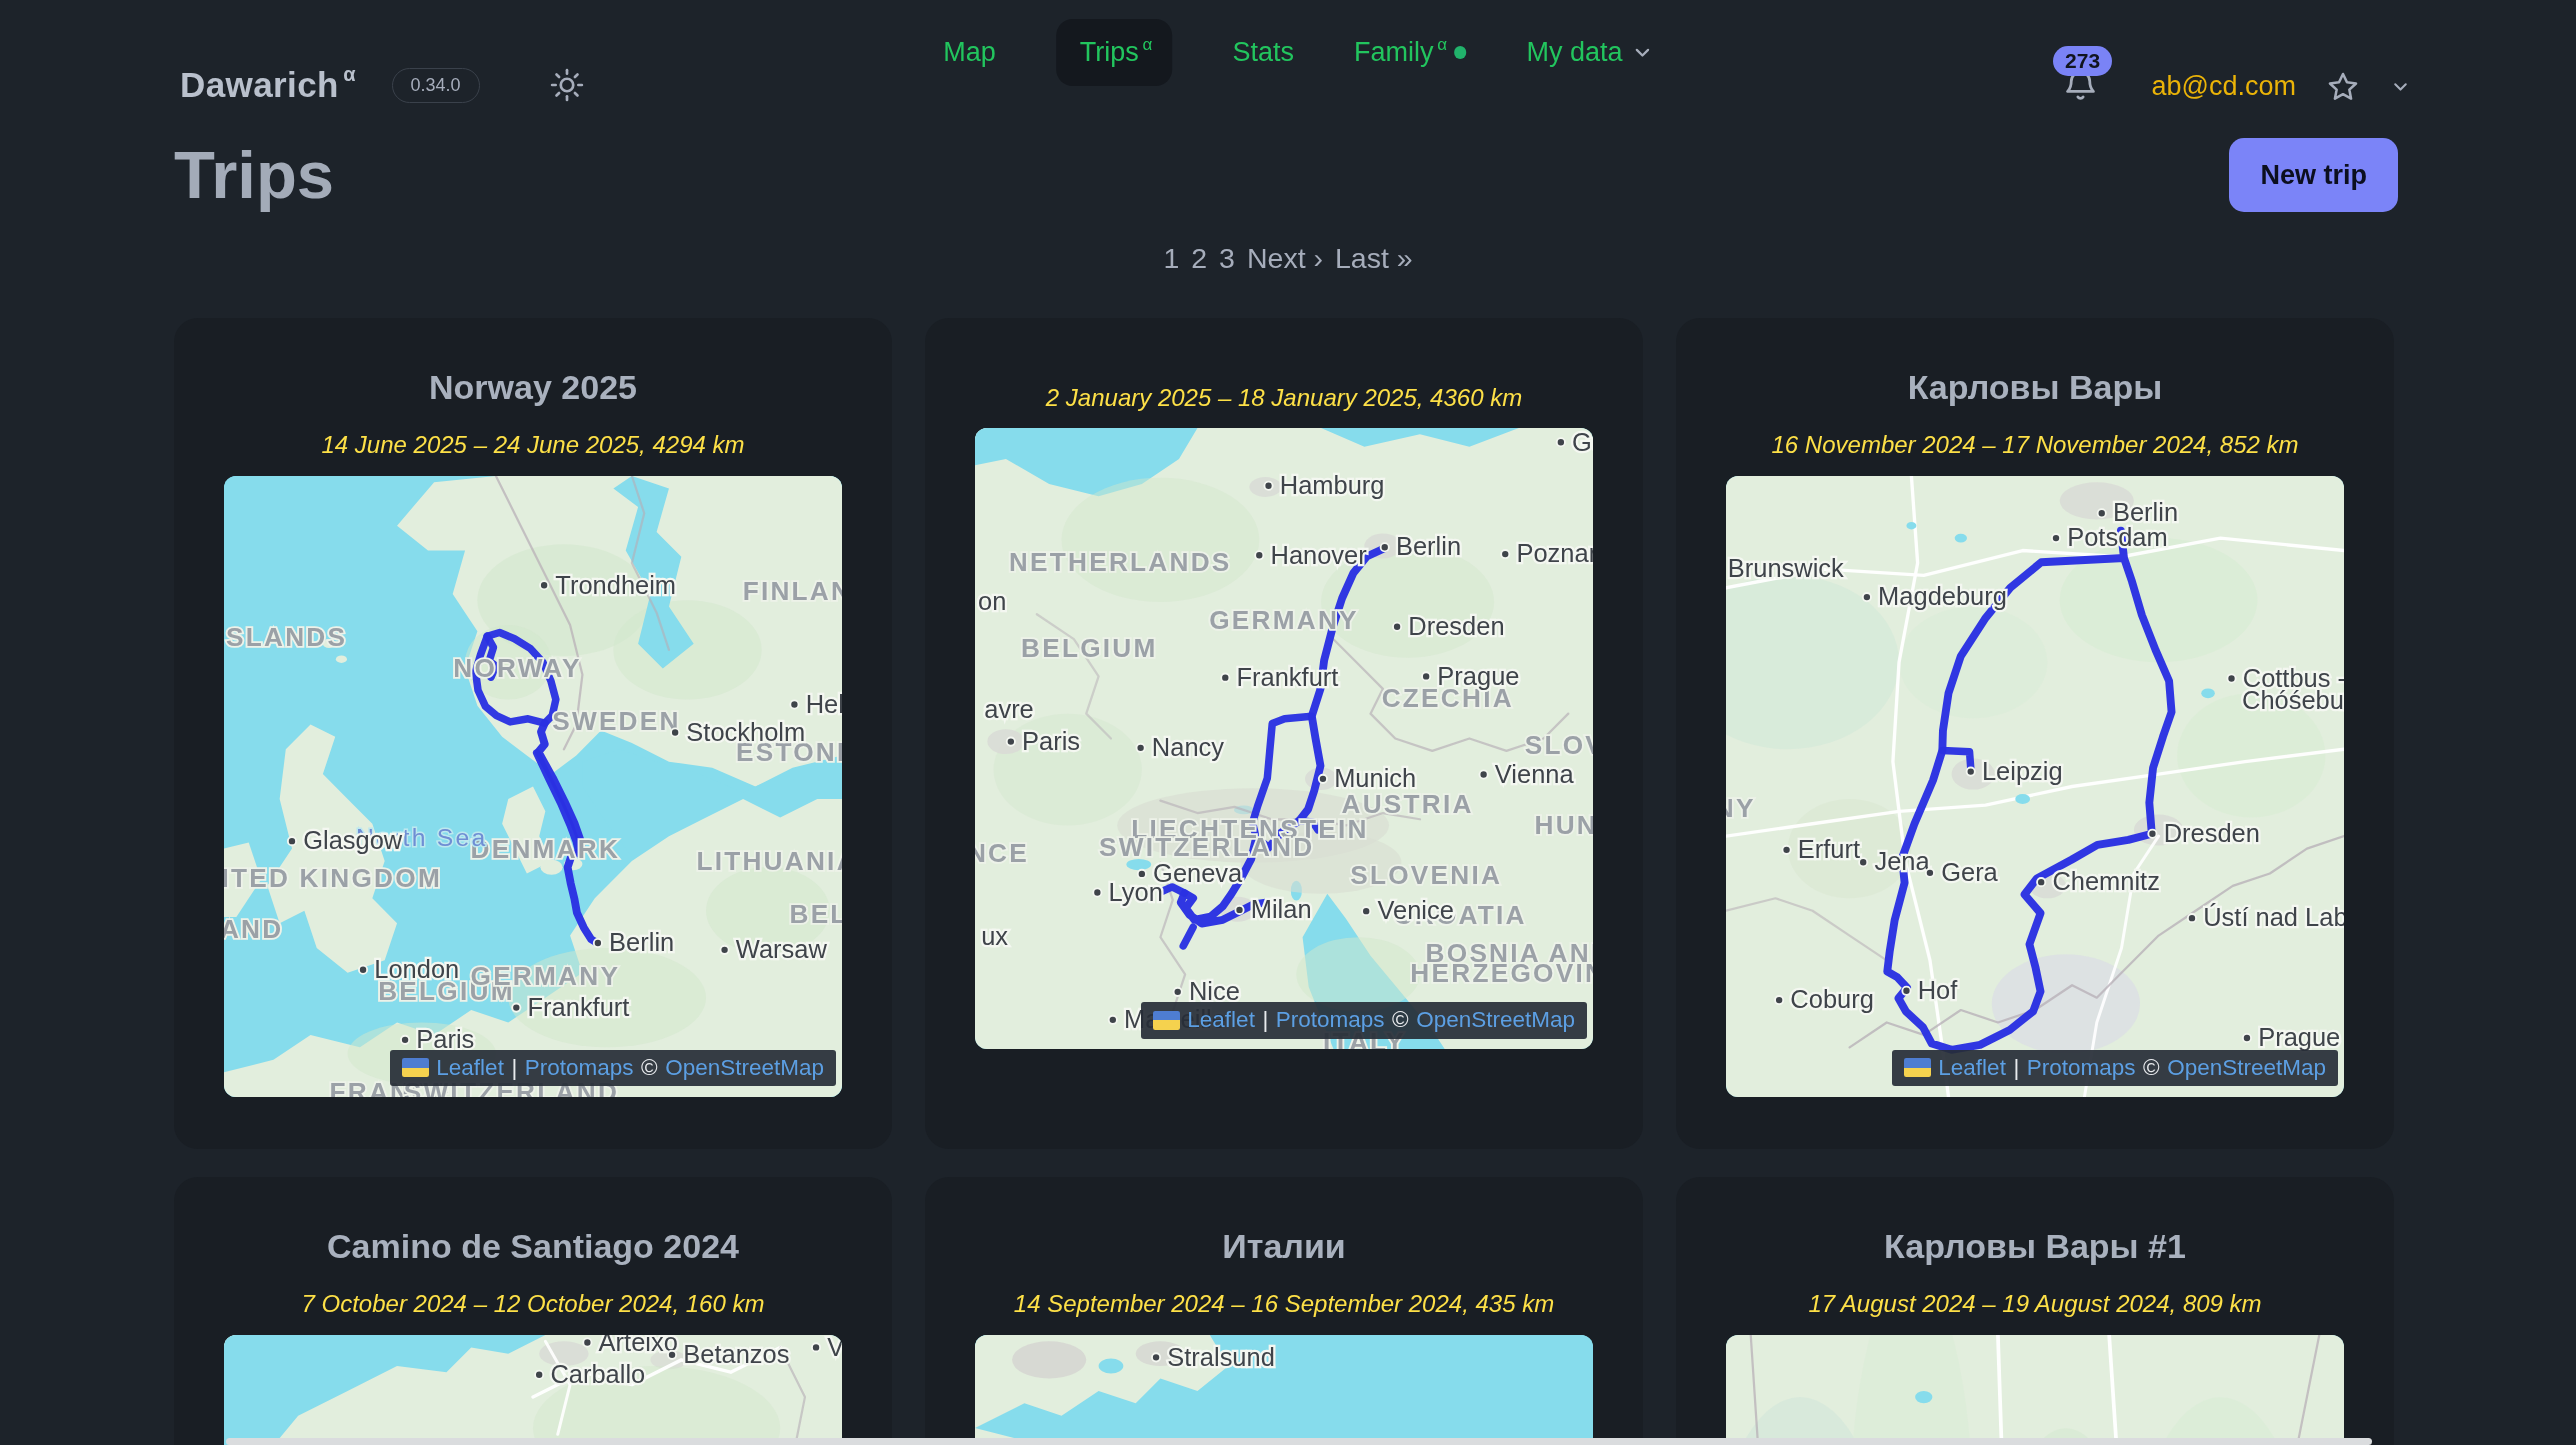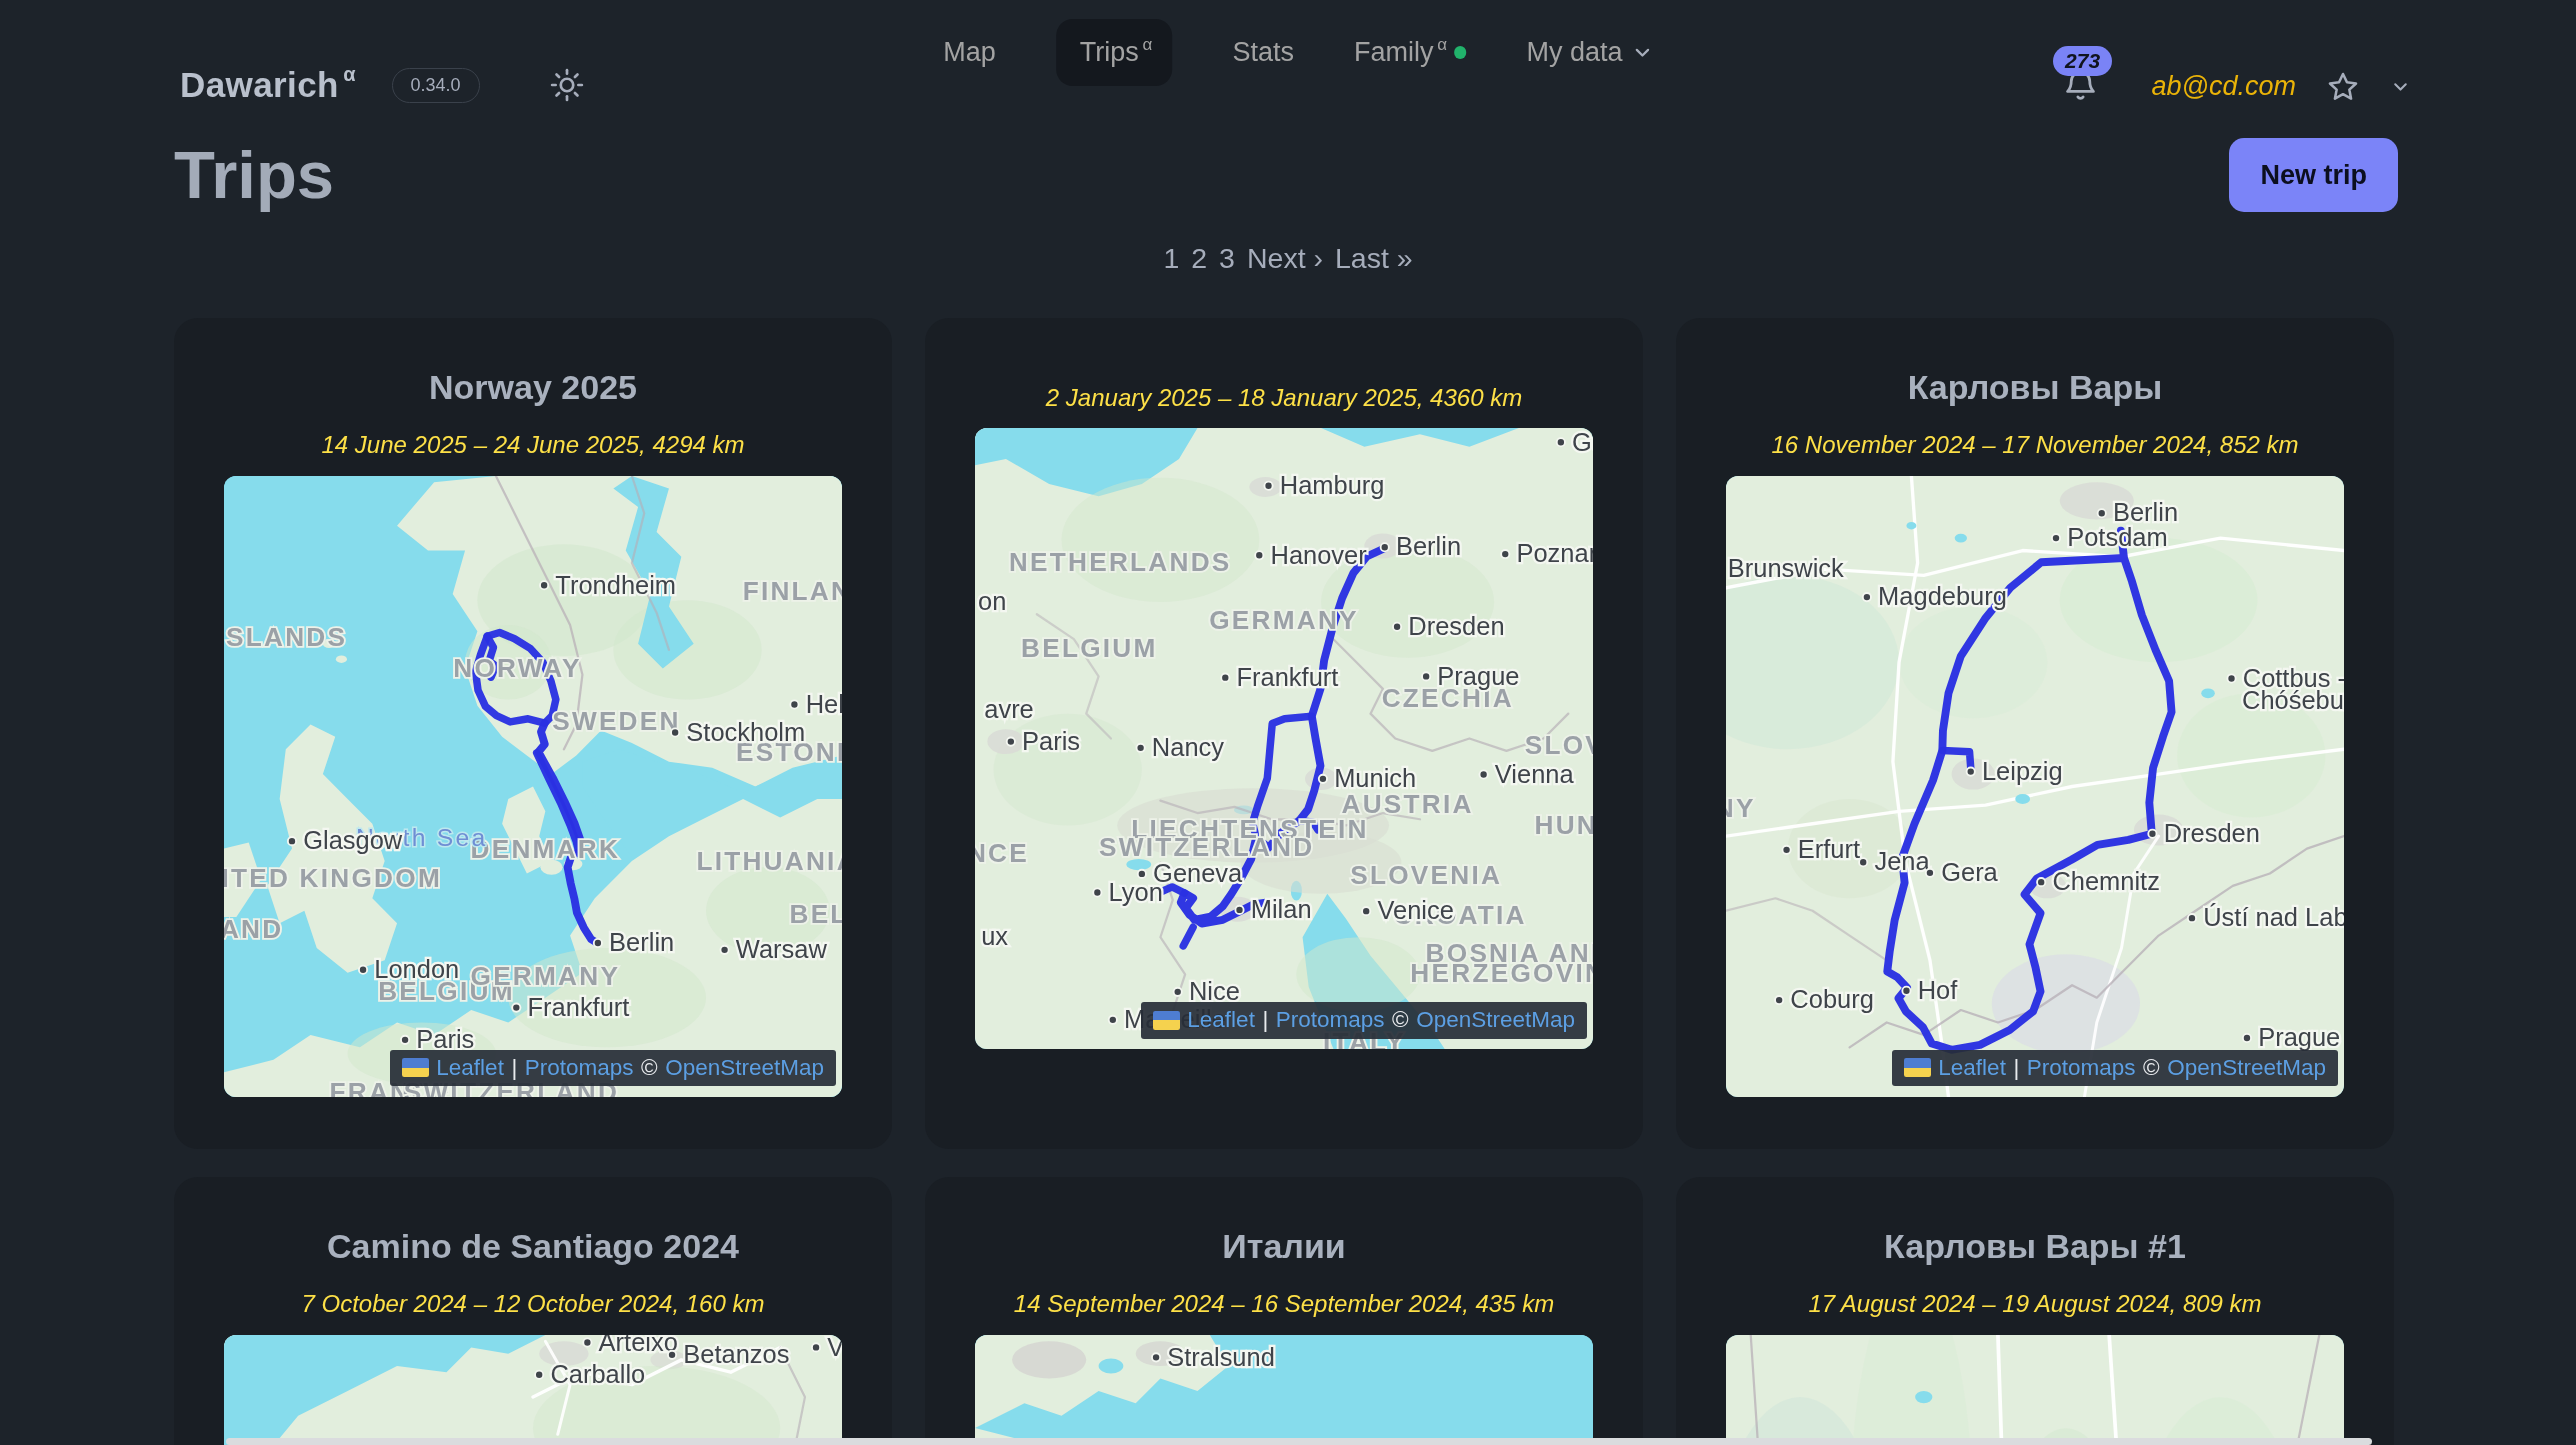--- a/index.html
+++ b/index.html
@@ -8,27 +8,27 @@
        font-family:"Liberation Sans", sans-serif;color:#a6adbb;}
 
   
   .navbar{position:relative;height:105px;display:flex;align-items:flex-end;padding:0 165px 0 180px;}
   .nav-left{display:flex;align-items:center;gap:40px;}
   .logo{font-size:35px;font-weight:700;color:#b9c0cc;letter-spacing:0.4px;}
   .logo sup{font-size:20px;font-weight:600;position:relative;top:-3px;left:4.5px;}
   .version-pill{border:1.5px solid #3a414b;border-radius:748px;padding:6px 18px;font-size:18px;color:#a6adbb;}
   .theme-toggle{margin-left:30px;display:flex;align-items:center;}
   .nav-center{position:absolute;left:50%;top:0;height:105px;transform:translateX(-48.5%);
-              display:flex;align-items:center;gap:60px;font-size:27px;color:#a3a3a3;}
+              display:flex;align-items:center;gap:60px;font-size:27px;color:#22c55e;}
   .nav-item{display:flex;align-items:center;cursor:pointer;white-space:nowrap;}
   .nav-item sup{font-size:17px;position:relative;top:-7.5px;left:3.7px;}
   .nav-item.active{background:#14181e;border-radius:16.5px;padding:18px 24px;}
   .family-dot{width:12.7px;height:12.7px;border-radius:50%;background:#21b26b;margin-left:10.5px;}
   .mydata-caret{margin-left:9px;display:flex;align-items:center;}
-  .nav-right{margin-left:auto;display:flex;align-items:center;gap:30px;font-style:italic;}
+  .nav-right{margin-left:auto;display:flex;align-items:center;gap:30px;}
   .bell-wrap{position:relative;margin-right:22.5px;}
   .bell-badge{position:absolute;top:-22.5px;left:-9px;background:#7a83f6;color:#11141f;font-weight:700;
               font-size:21px;padding:3px 12px;border-radius:748px;line-height:1.15;}
   .email{font-size:27px;color:#eab308;}
 
   
   .page-head{display:flex;align-items:center;justify-content:space-between;padding:33px 178px 0 174px;}
   .page-title{font-size:67px;font-weight:700;color:#a3abb8;line-height:1.05;margin:0;}
   .btn-primary{background:#7b84f8;color:#0c0f1f;font-weight:700;font-size:27px;border:none;
                border-radius:15px;padding:0 31px;height:74px;cursor:pointer;font-family:inherit;}

